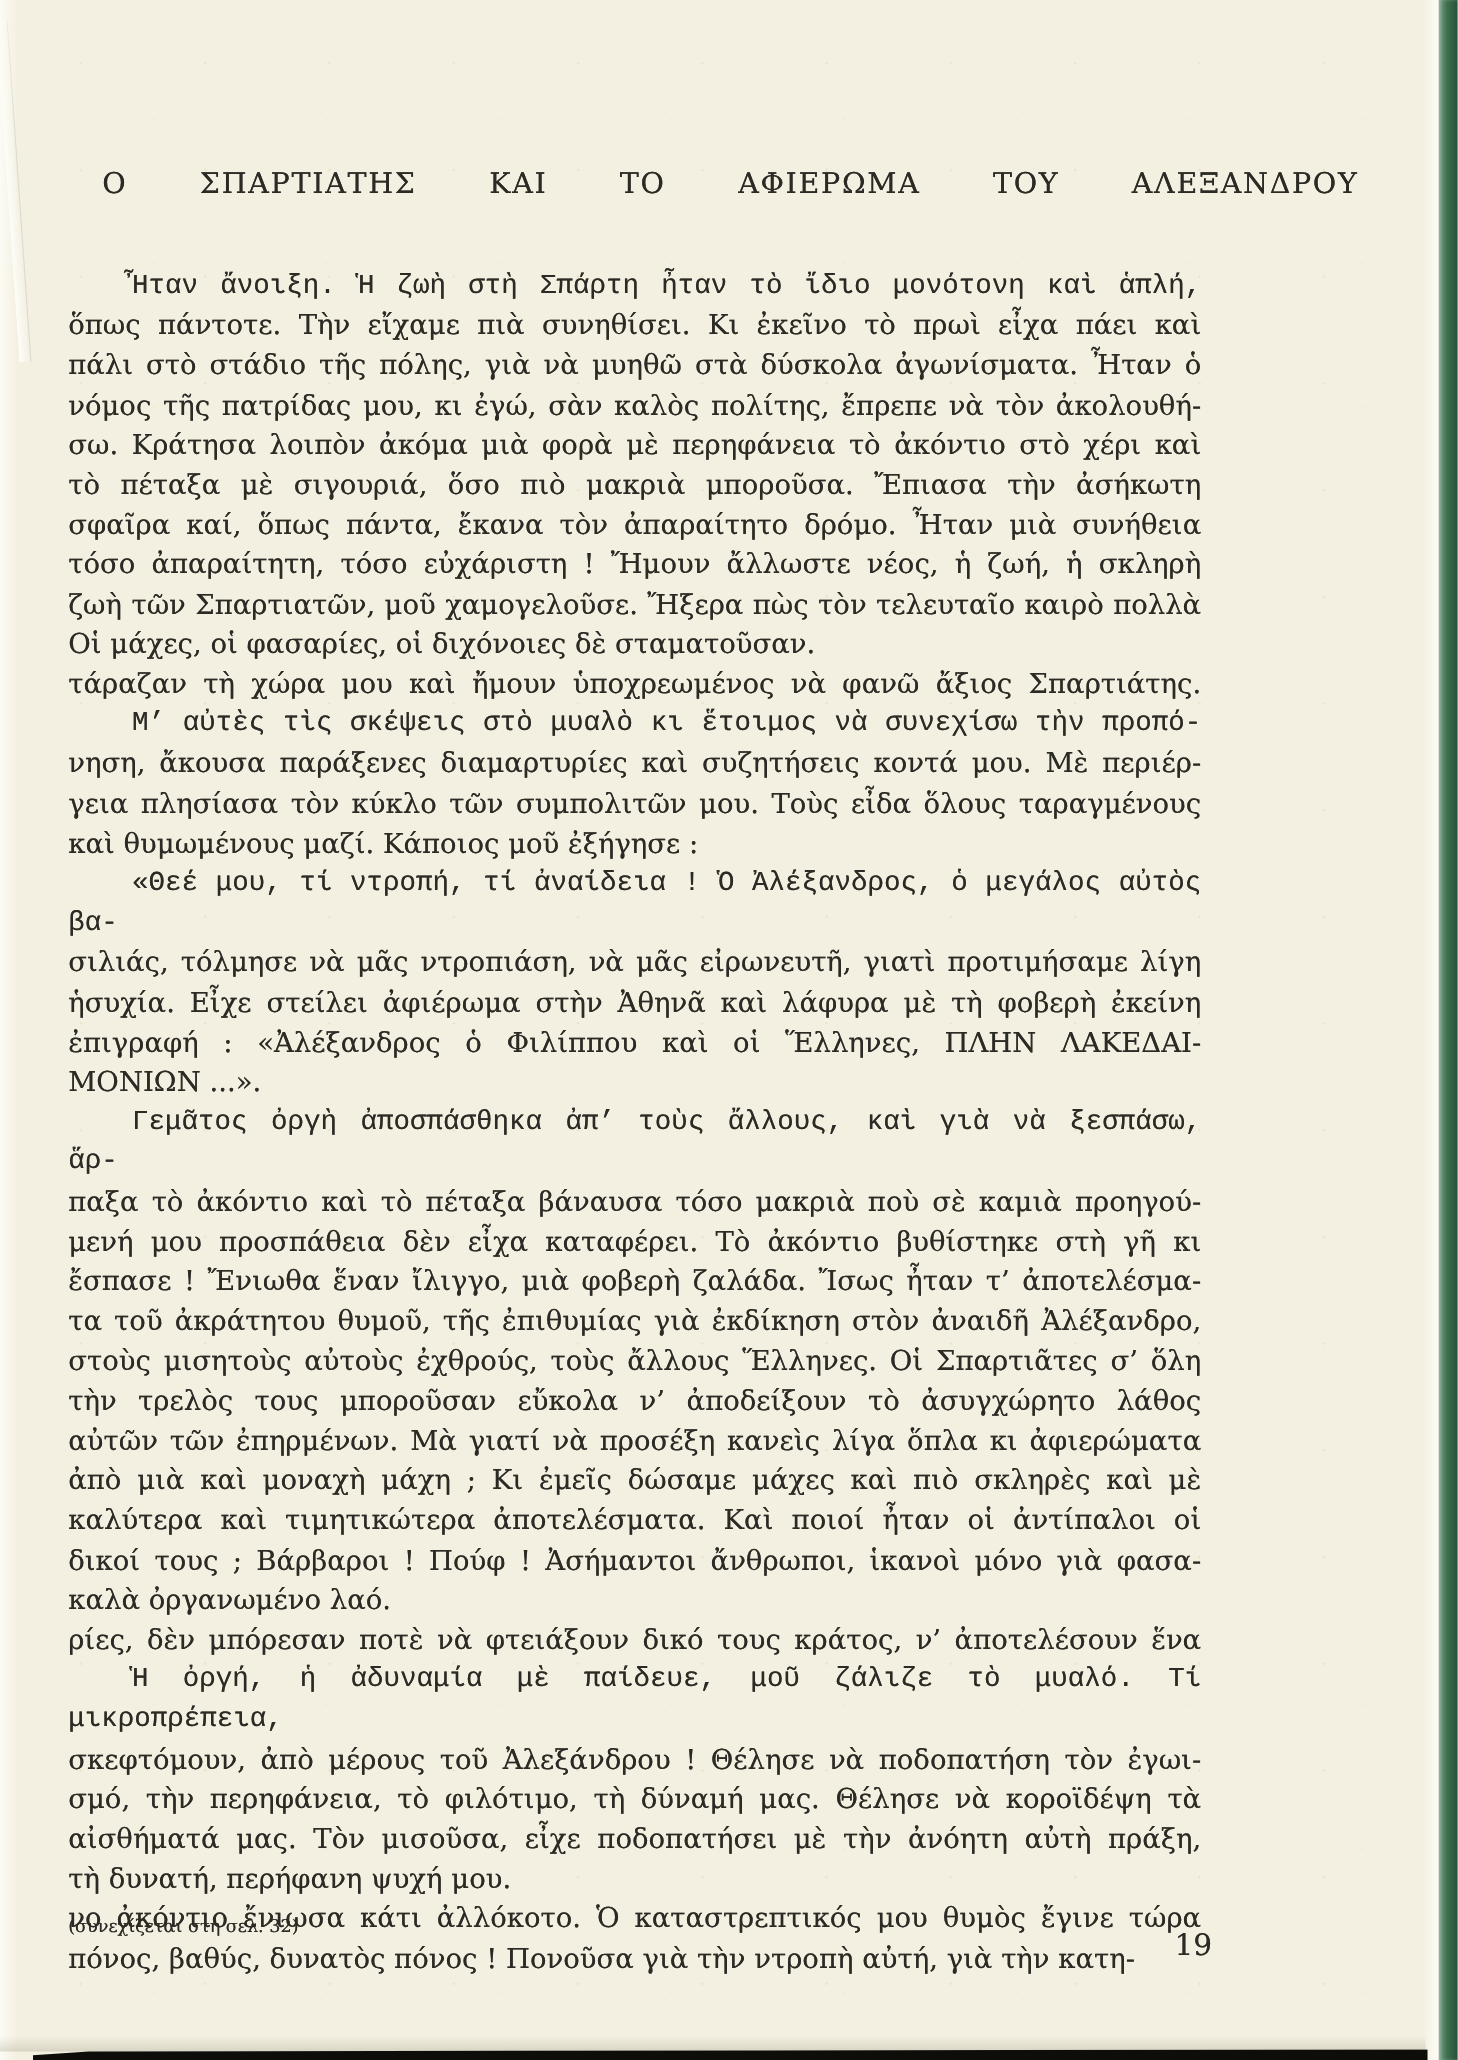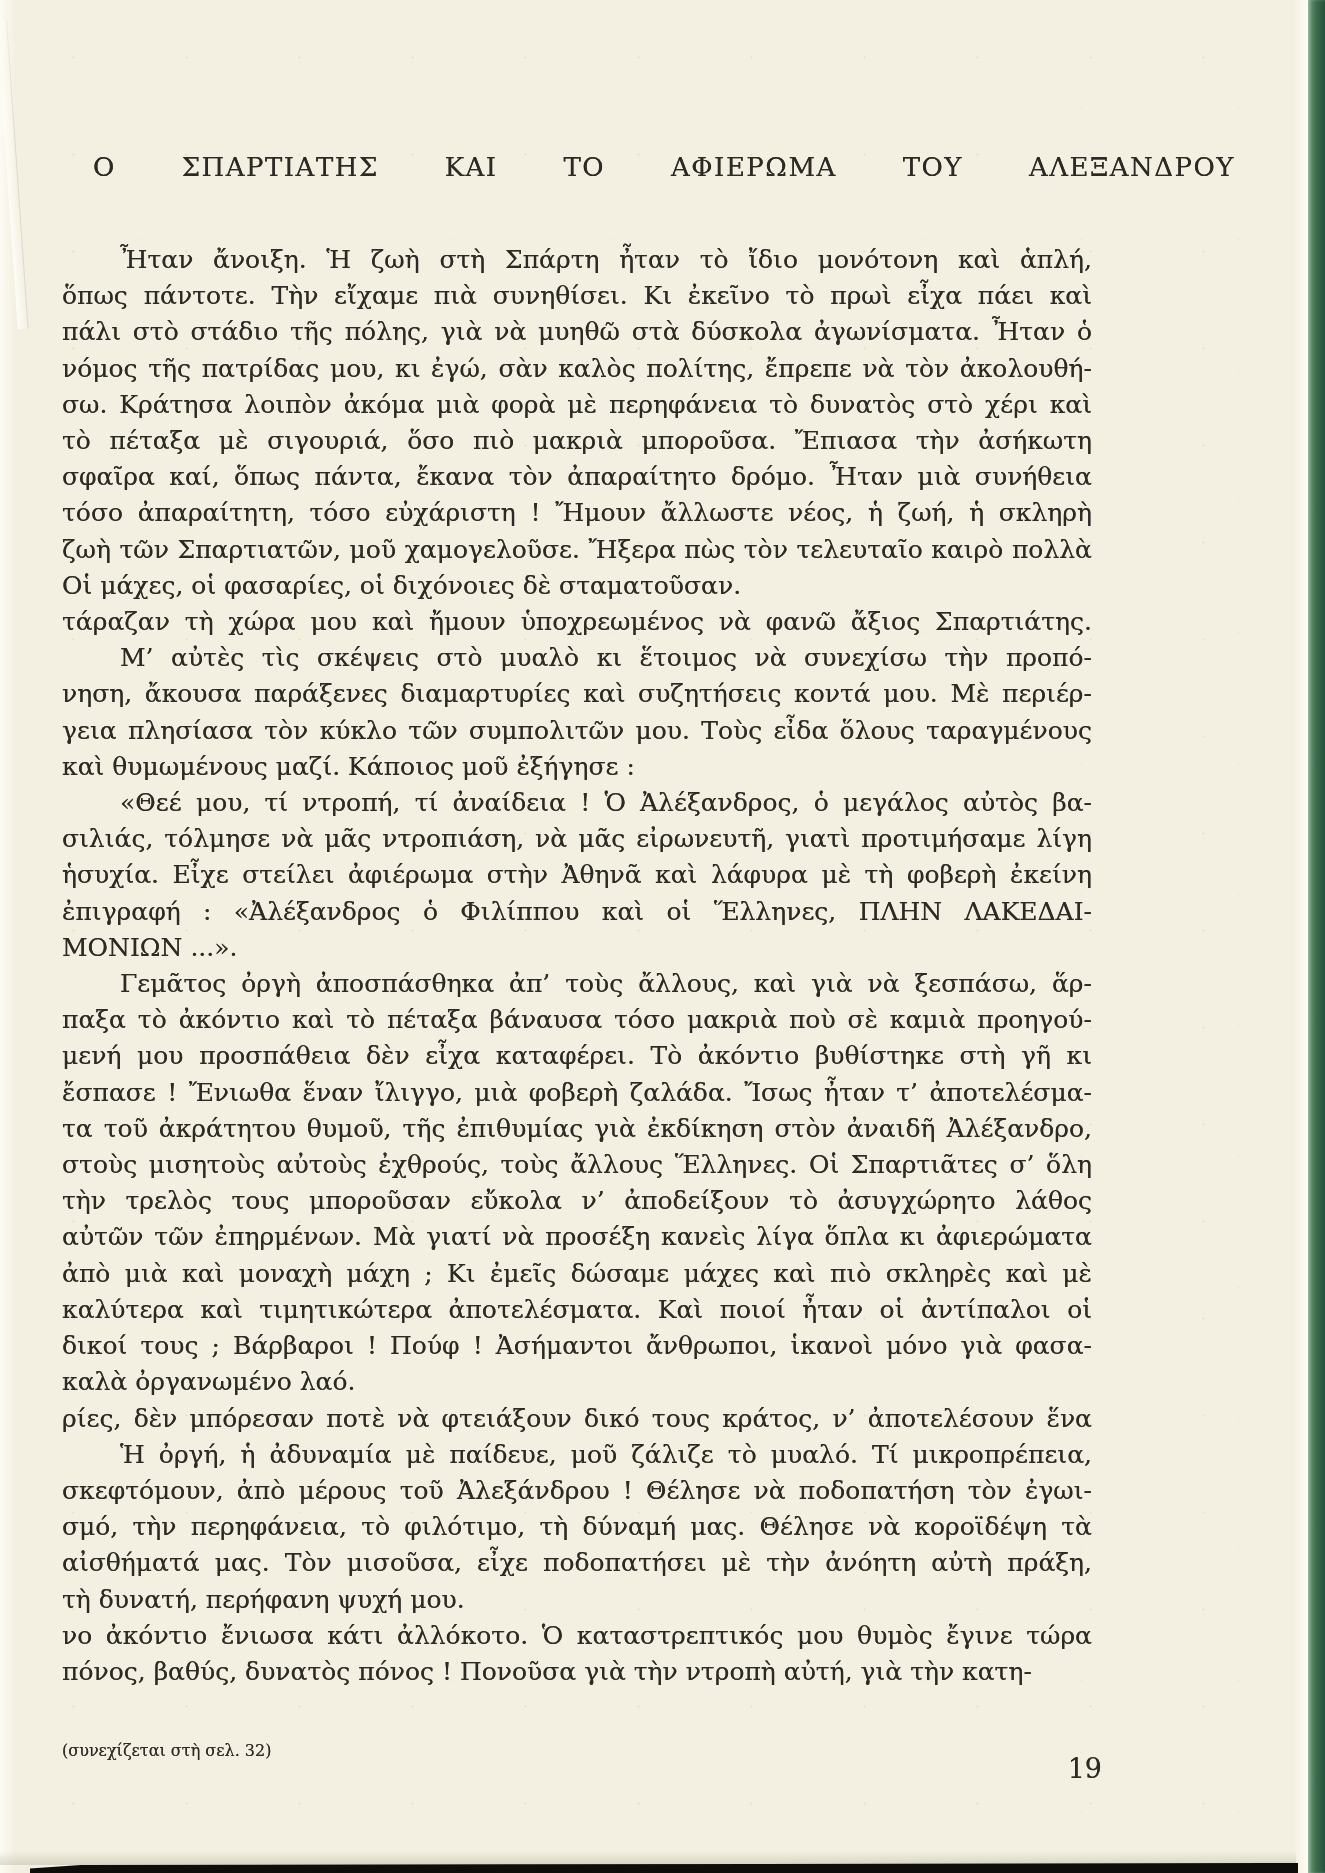--- a/index.html
+++ b/index.html
@@ -63,21 +63,21 @@
   }
   .body-text {
     position: absolute;
     left: 62px; top: 242px; width: 1030px;
     font-size: 25px; line-height: 36.2px;
     color: var(--ink, #2c2a25);
     text-shadow: 0 0 0.4px rgba(44,42,37,0.7);
   }
   .body-text .line { text-align: justify; text-align-last: justify; }
   .body-text .line.last { text-align: justify; text-align-last: left; }
-  .body-text .line.indent { text-indent: 58px; }
+  .body-text .line.indent { text-indent: 58px; font-family: Liberation Mono, monospace; }
   .footer-note {
     position: absolute;
     left: 62px; top: 1734px;
     font-size: 16px; line-height: 34px;
     color: var(--ink, #2c2a25);
     text-shadow: 0 0 0.4px rgba(44,42,37,0.7);
   }
   .page-number {
     position: absolute;
     left: 980px; top: 1732px; width: 122px;
@@ -96,21 +96,21 @@
   <div class="page-edge-left"></div>
   <div class="page-right-highlight"></div>
 
   <h1 class="page-title" style="margin:0; font-weight:normal;">Ο ΣΠΑΡΤΙΑΤΗΣ ΚΑΙ ΤΟ ΑΦΙΕΡΩΜΑ ΤΟΥ ΑΛΕΞΑΝΔΡΟΥ</h1>
 
   <div class="body-text">
       <div class="line indent">Ἦταν ἄνοιξη. Ἡ ζωὴ στὴ Σπάρτη ἦταν τὸ ἴδιο μονότονη καὶ ἁπλή,</div>
       <div class="line">ὅπως πάντοτε. Τὴν εἴχαμε πιὰ συνηθίσει. Κι ἐκεῖνο τὸ πρωὶ εἶχα πάει καὶ</div>
       <div class="line">πάλι στὸ στάδιο τῆς πόλης, γιὰ νὰ μυηθῶ στὰ δύσκολα ἀγωνίσματα. Ἦταν ὁ</div>
       <div class="line">νόμος τῆς πατρίδας μου, κι ἐγώ, σὰν καλὸς πολίτης, ἔπρεπε νὰ τὸν ἀκολουθή-</div>
-      <div class="line">σω. Κράτησα λοιπὸν ἀκόμα μιὰ φορὰ μὲ περηφάνεια τὸ δυνατὸς στὸ χέρι καὶ</div>
+      <div class="line">σω. Κράτησα λοιπὸν ἀκόμα μιὰ φορὰ μὲ περηφάνεια τὸ ἀκόντιο στὸ χέρι καὶ</div>
       <div class="line">τὸ πέταξα μὲ σιγουριά, ὅσο πιὸ μακριὰ μποροῦσα. Ἔπιασα τὴν ἀσήκωτη</div>
       <div class="line">σφαῖρα καί, ὅπως πάντα, ἔκανα τὸν ἀπαραίτητο δρόμο. Ἦταν μιὰ συνήθεια</div>
       <div class="line">τόσο ἀπαραίτητη, τόσο εὐχάριστη ! Ἤμουν ἄλλωστε νέος, ἡ ζωή, ἡ σκληρὴ</div>
       <div class="line">ζωὴ τῶν Σπαρτιατῶν, μοῦ χαμογελοῦσε. Ἤξερα πὼς τὸν τελευταῖο καιρὸ πολλὰ</div>
       <div class="line last">Οἱ μάχες, οἱ φασαρίες, οἱ διχόνοιες δὲ σταματοῦσαν.</div>
       <div class="line">τάραζαν τὴ χώρα μου καὶ ἤμουν ὑποχρεωμένος νὰ φανῶ ἄξιος Σπαρτιάτης.</div>
       <div class="line indent">Μ’ αὐτὲς τὶς σκέψεις στὸ μυαλὸ κι ἕτοιμος νὰ συνεχίσω τὴν προπό-</div>
       <div class="line">νηση, ἄκουσα παράξενες διαμαρτυρίες καὶ συζητήσεις κοντά μου. Μὲ περιέρ-</div>
       <div class="line">γεια πλησίασα τὸν κύκλο τῶν συμπολιτῶν μου. Τοὺς εἶδα ὅλους ταραγμένους</div>
       <div class="line last">καὶ θυμωμένους μαζί. Κάποιος μοῦ ἐξήγησε :</div>

